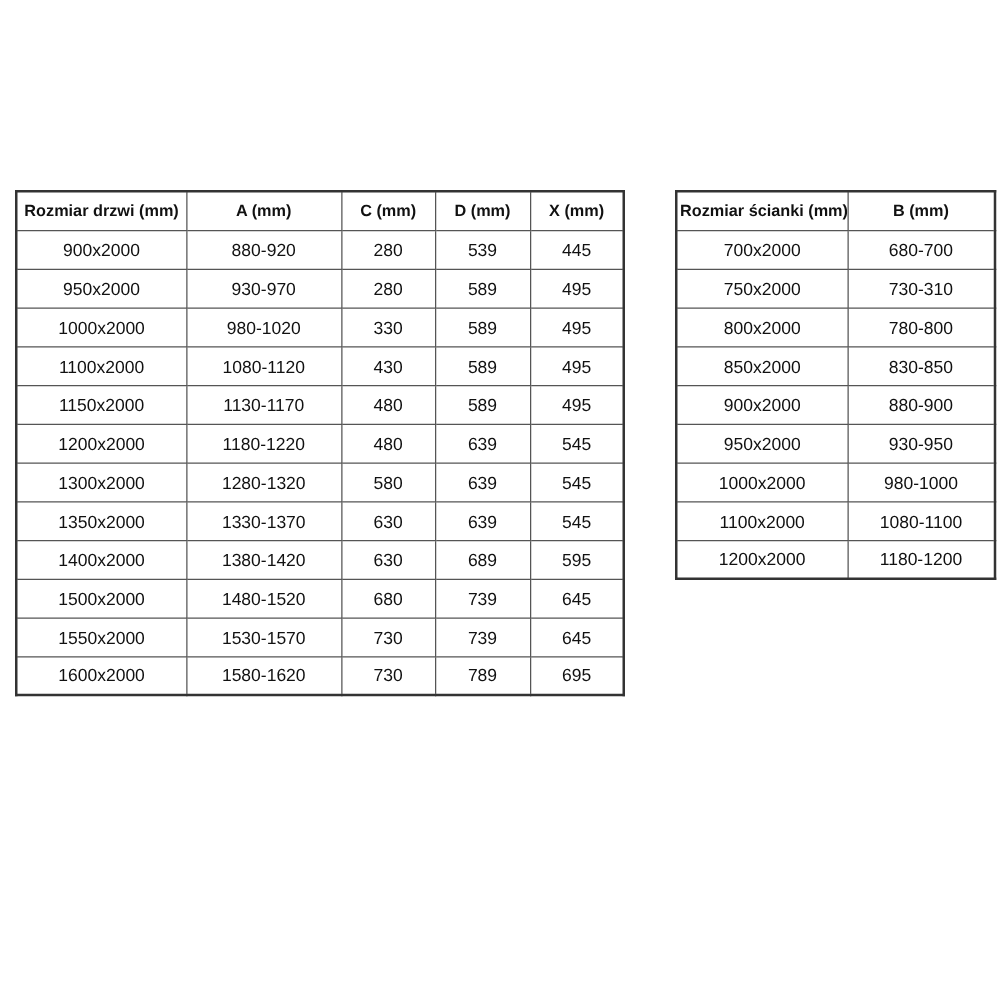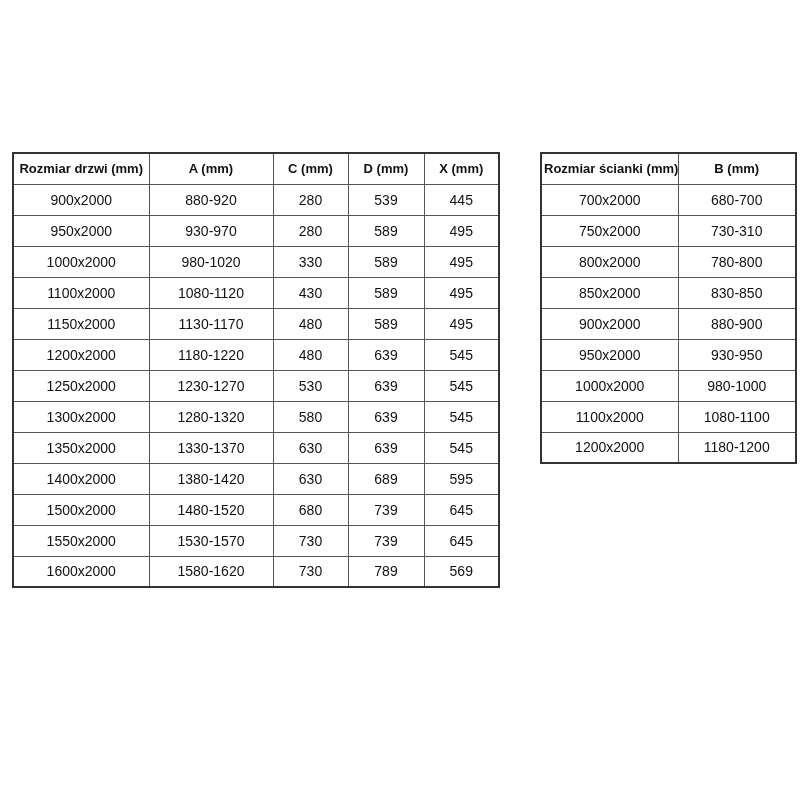--- a/index.html
+++ b/index.html
@@ -98,27 +98,20 @@
           <td>495</td>
         </tr>
         <tr>
           <td>1200x2000</td>
           <td>1180-1220</td>
           <td>480</td>
           <td>639</td>
           <td>545</td>
         </tr>
         <tr>
-          <td>1250x2000</td>
-          <td>1230-1270</td>
-          <td>530</td>
-          <td>639</td>
-          <td>545</td>
-        </tr>
-        <tr>
           <td>1300x2000</td>
           <td>1280-1320</td>
           <td>580</td>
           <td>639</td>
           <td>545</td>
         </tr>
         <tr>
           <td>1350x2000</td>
           <td>1330-1370</td>
           <td>630</td>
@@ -144,21 +137,21 @@
           <td>1530-1570</td>
           <td>730</td>
           <td>739</td>
           <td>645</td>
         </tr>
         <tr>
           <td>1600x2000</td>
           <td>1580-1620</td>
           <td>730</td>
           <td>789</td>
-          <td>569</td>
+          <td>695</td>
         </tr>
       </tbody>
     </table>
 
   <table class="spec walls">
     <colgroup>
       <col style="width:137px">
       <col style="width:118px">
     </colgroup>
   <thead>

